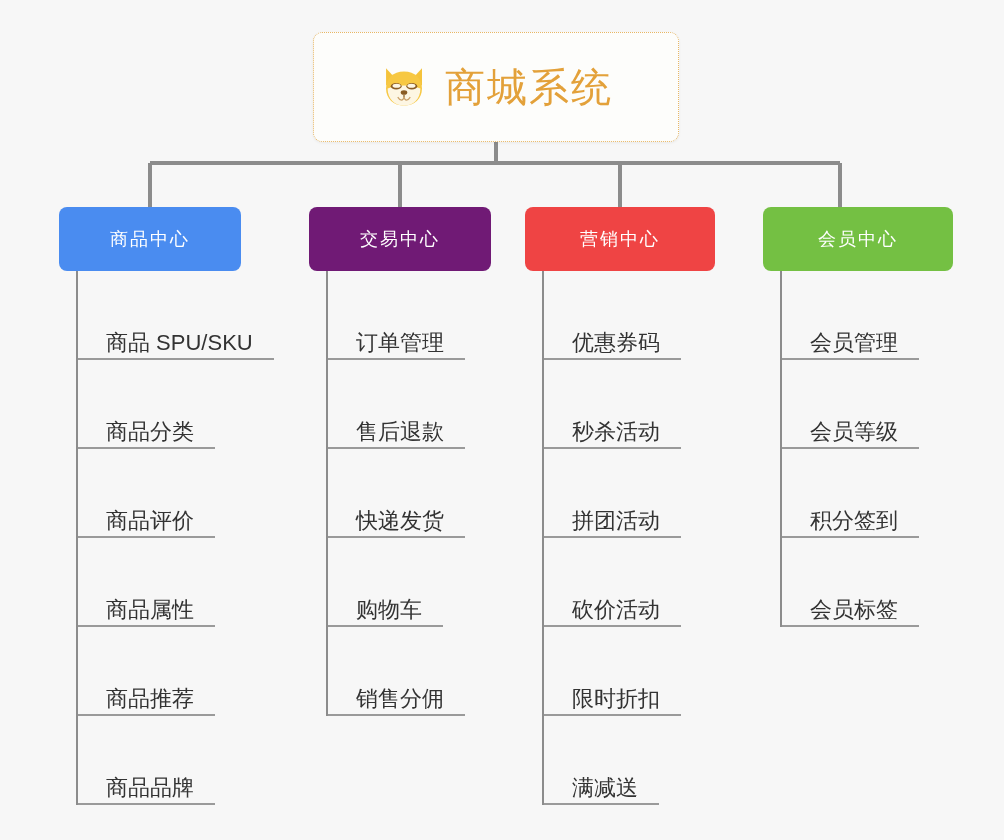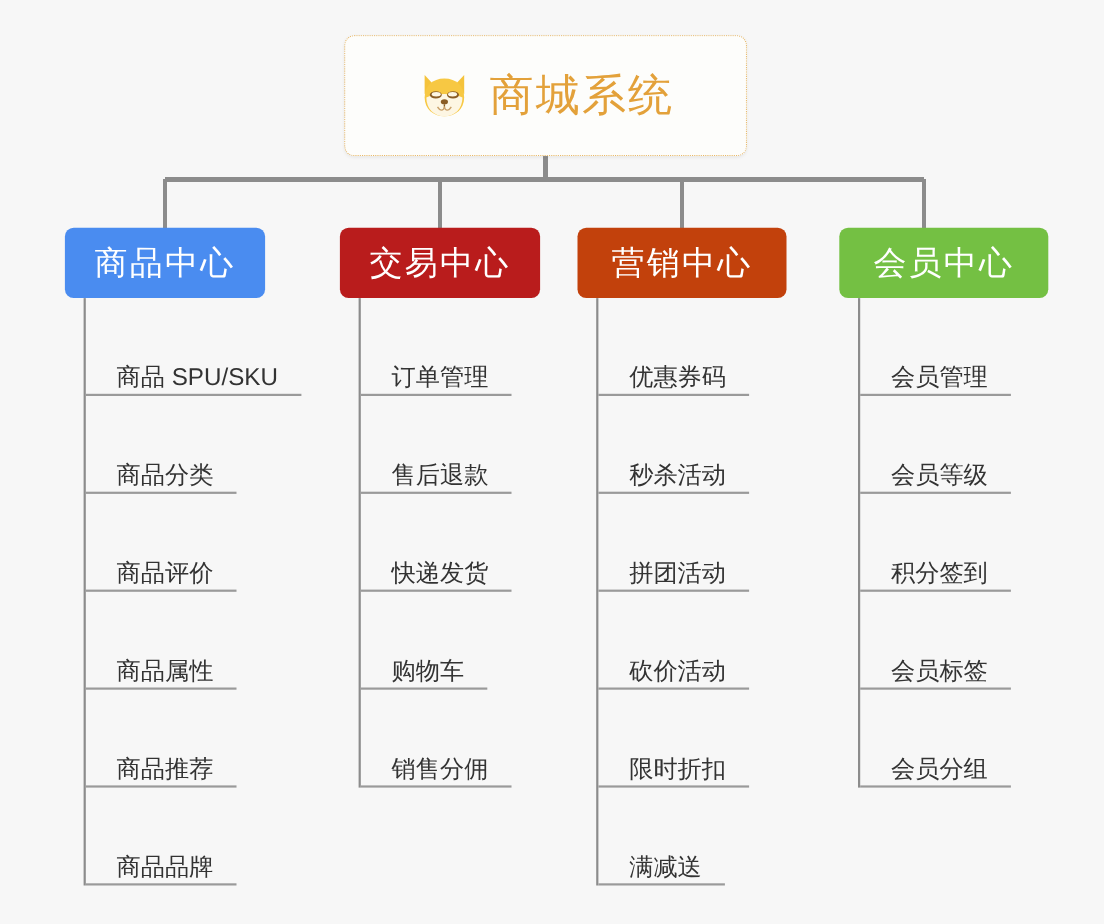--- a/index.html
+++ b/index.html
@@ -66,21 +66,21 @@
     top: 207px;
   }
   .branch-header {
     box-sizing: border-box;
     height: 64px;
     border-radius: 8px;
     display: flex;
     align-items: center;
     justify-content: center;
     color: #ffffff;
-    font-size: 30px;
+    font-size: 18px;
     letter-spacing: 2px;
     white-space: nowrap;
     text-align: center;
   }
   .leaf-list {
     position: relative;
     margin-left: 17px;
     padding-top: 0;
     border-left: 2px solid #8c8c8c;
   }
@@ -168,21 +168,21 @@
             <span class="leaf-label">商品推荐</span>
             <span class="leaf-rule" style="width: 137px;"></span>
           </div>
           <div class="leaf-item">
             <span class="leaf-label">商品品牌</span>
             <span class="leaf-rule" style="width: 137px;"></span>
           </div>
         </div>
       </div>
       <div class="branch" style="left: 309px;">
-        <div class="branch-header" style="width: 182px; background: #b91c1c;">
+        <div class="branch-header" style="width: 182px; background: #701a75;">
           <span>交易中心</span>
         </div>
         <div class="leaf-list">
           <div class="leaf-item">
             <span class="leaf-label">订单管理</span>
             <span class="leaf-rule" style="width: 137px;"></span>
           </div>
           <div class="leaf-item">
             <span class="leaf-label">售后退款</span>
             <span class="leaf-rule" style="width: 137px;"></span>
@@ -195,21 +195,21 @@
             <span class="leaf-label">购物车</span>
             <span class="leaf-rule" style="width: 115px;"></span>
           </div>
           <div class="leaf-item">
             <span class="leaf-label">销售分佣</span>
             <span class="leaf-rule" style="width: 137px;"></span>
           </div>
         </div>
       </div>
       <div class="branch" style="left: 525px;">
-        <div class="branch-header" style="width: 190px; background: #c2410c;">
+        <div class="branch-header" style="width: 190px; background: #ef4444;">
           <span>营销中心</span>
         </div>
         <div class="leaf-list">
           <div class="leaf-item">
             <span class="leaf-label">优惠券码</span>
             <span class="leaf-rule" style="width: 137px;"></span>
           </div>
           <div class="leaf-item">
             <span class="leaf-label">秒杀活动</span>
             <span class="leaf-rule" style="width: 137px;"></span>
@@ -246,21 +246,17 @@
             <span class="leaf-rule" style="width: 137px;"></span>
           </div>
           <div class="leaf-item">
             <span class="leaf-label">积分签到</span>
             <span class="leaf-rule" style="width: 137px;"></span>
           </div>
           <div class="leaf-item">
             <span class="leaf-label">会员标签</span>
             <span class="leaf-rule" style="width: 137px;"></span>
           </div>
-          <div class="leaf-item">
-            <span class="leaf-label">会员分组</span>
-            <span class="leaf-rule" style="width: 137px;"></span>
-          </div>
         </div>
       </div>
     </div>
 
 </div>
 
 </body></html>

